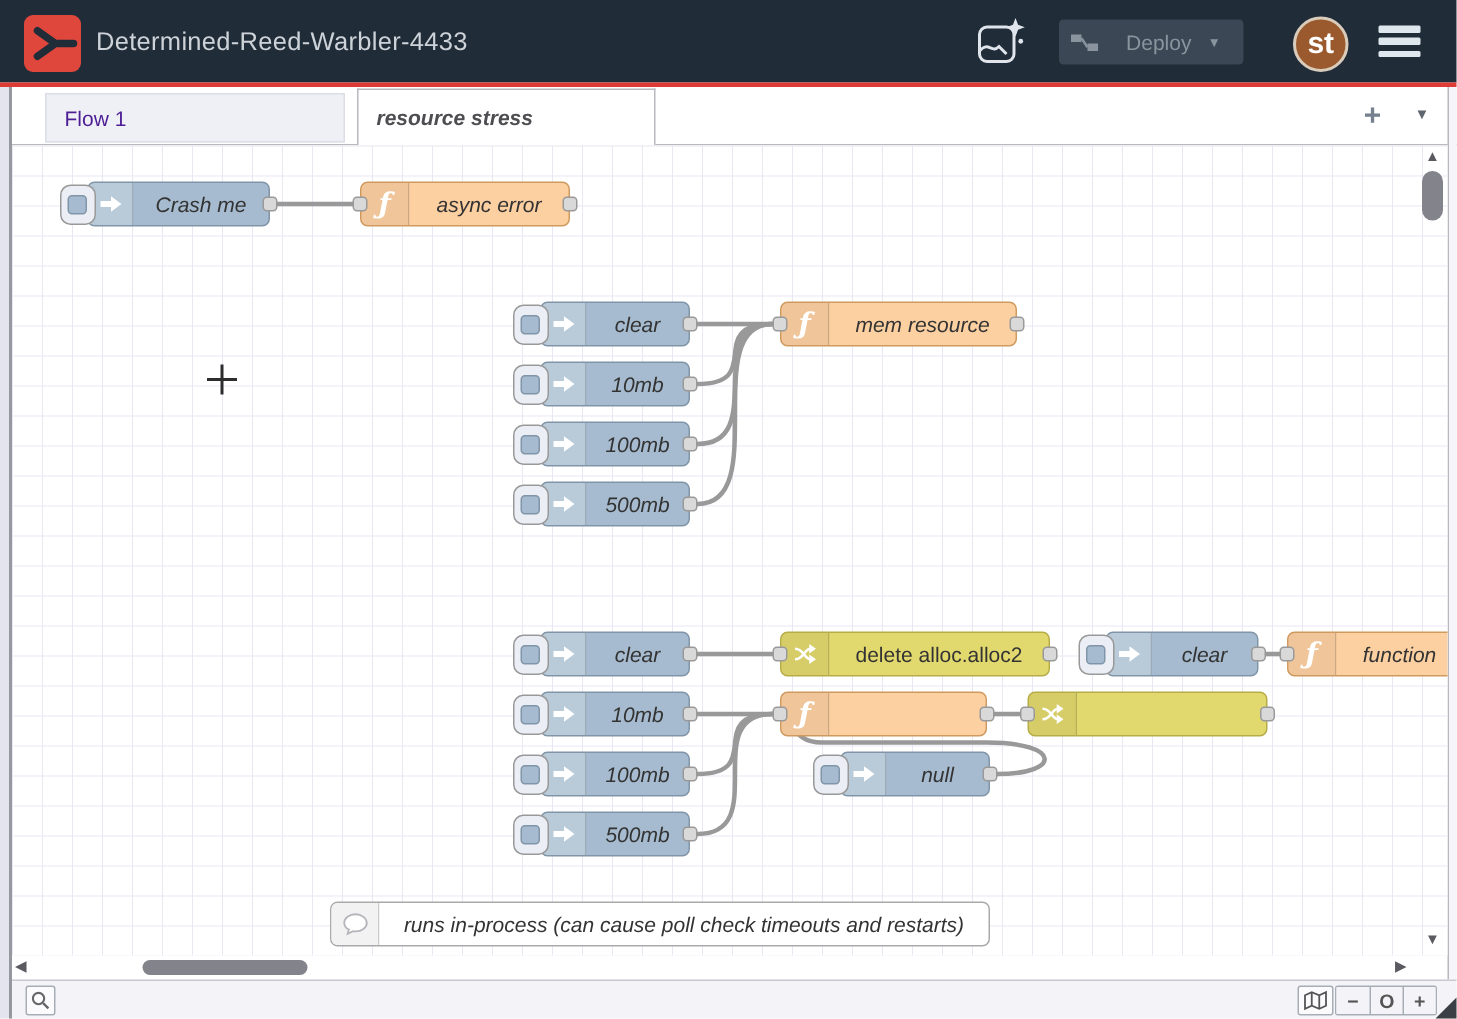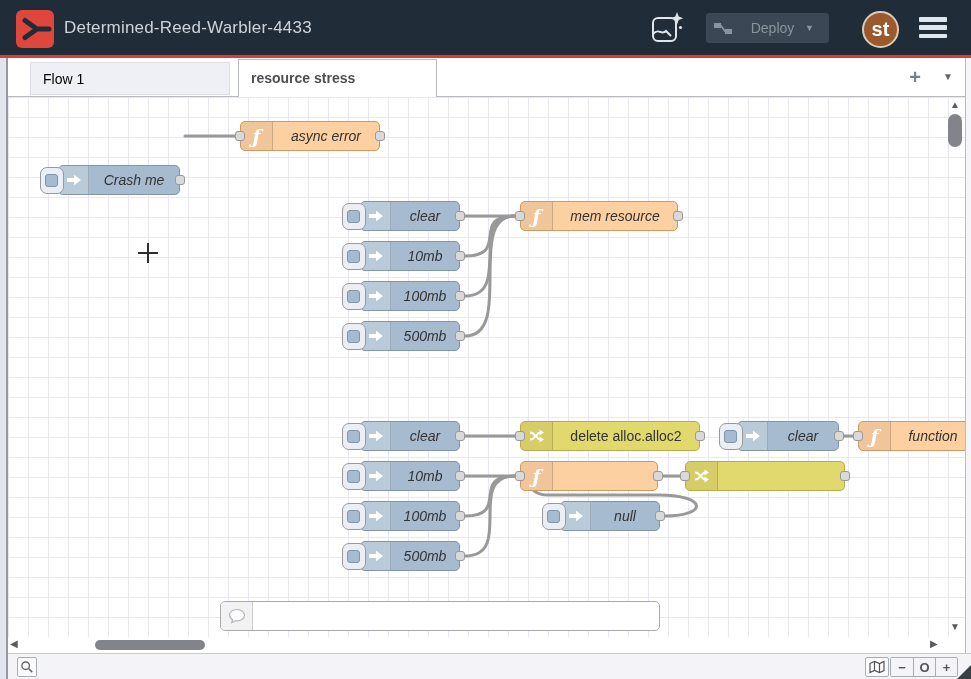--- a/index.html
+++ b/index.html
@@ -21,23 +21,23 @@
             display:flex; align-items:center; justify-content:center; cursor:pointer; }
   #menu-btn { position:absolute; left:919px; top:17px; width:28px; height:21px; cursor:pointer;
               display:flex; flex-direction:column; justify-content:space-between; }
   #menu-btn .bar { height:4.5px; background:#dfe7ee; border-radius:1px; }
 
   #redline { position:absolute; left:0; top:55px; width:971px; height:3px; background:#dd3b33; }
 
   
   #tabbar { position:absolute; left:0; top:58px; width:971px; height:39px; background:#fff; border-bottom:1px solid #b9b9c0; }
   .tab { position:absolute; font-size:14px; padding-left:12px; white-space:nowrap; overflow:hidden; cursor:pointer; }
-  #tab-flow1 { left:30px; top:4px; width:200px; height:33px; line-height:33px; background:#eff0f6; border:1px solid #dcdde6; color:#000000; }
+  #tab-flow1 { left:30px; top:4px; width:200px; height:33px; line-height:33px; background:#eff0f6; border:1px solid #dcdde6; color:#4c1d95; }
   #tab-resource { left:238px; top:1px; width:199px; height:38px; line-height:37px; background:#fff;
-                  border:1px solid #b9b9c0; border-bottom:none; color:#4e4e52; font-weight:bold; }
+                  border:1px solid #b9b9c0; border-bottom:none; color:#4e4e52; font-weight:bold;font-style:italic; }
   #add-flow { position:absolute; left:902px; top:6px; width:26px; height:26px; text-align:center; line-height:26px;
               font-size:20px; font-weight:bold; color:#76818f; cursor:pointer; }
   #tab-caret { position:absolute; left:936px; top:6px; width:24px; height:26px; text-align:center; line-height:26px;
                font-size:10px; color:#5f6670; cursor:pointer; }
 
   
   #left-strip { position:absolute; left:0; top:58px; width:8px; height:621px; background:#e4e4ee; border-right:2px solid #97979f; }
   #sidebar-strip { position:absolute; left:965px; top:58px; width:6px; height:595px; background:#f6f6fa; border-left:1px solid #b9b9c0; }
 
   
@@ -144,21 +144,21 @@
       <path d="M457 239 C507 239 457 119 507 119" class="wire"></path>
       <path d="M457 339 C477 339 487 339 507 339" class="wire"></path>
       <path d="M457 379 C477 379 487 379 507 379" class="wire"></path>
       <path d="M457 419 C503 419 461 379 507 379" class="wire"></path>
       <path d="M457 459 C507 459 457 379 507 379" class="wire"></path>
       <path d="M657 419 C700 419 700 398 650 398 L540 398 C517 398 524 379 507 379" class="wire"></path>
       <path d="M655 379 C661 379 666 379 672 379" class="wire"></path>
       <path d="M836 339 C839 339 842 339 845 339" class="wire"></path>
     </svg>
   <div id="nodes-layer">
-      <div class="node inject" style="left: 50px; top: 24px; width: 122px; background: rgb(166, 187, 207); border-color: rgb(128, 149, 167); margin-top: 44px;">
+      <div class="node inject" style="left: 50px; top: 24px; width: 122px; background: rgb(166, 187, 207); border-color: rgb(128, 149, 167);">
         <div class="inj-btn">
           <div class="inj-btn-sq" style="background: rgb(166, 187, 207); border-color: rgb(128, 149, 167);"></div>
         </div>
         <div class="icon-sec">
           <svg width="16" height="16" viewBox="0 0 16 16">
             <path d="M1 6h7V2.8L15 8l-7 5.2V10H1z" fill="#fff"></path>
           </svg>
         </div>
         <div class="nlabel it">Crash me</div>
         <span class="port out"></span>
@@ -337,20 +337,21 @@
         </div>
         <div class="nlabel it">function</div>
         <span class="port in"></span>
       </div>
       <div class="node comment" style="left: 212px; top: 504px; width: 440px; background: rgb(255, 255, 255); border-color: rgb(170, 170, 170);">
         <div class="icon-sec">
           <svg width="18" height="16" viewBox="0 0 18 16">
             <path d="M9 1.5c-4.1 0-7.5 2.5-7.5 5.6 0 1.9 1.2 3.6 3.1 4.6L3.8 14.5l3.5-1.7c.55.1 1.1.15 1.7.15 4.1 0 7.5-2.5 7.5-5.6S13.1 1.5 9 1.5z" fill="#fff" stroke="#b5b5bc" stroke-width="1.2"></path>
           </svg>
         </div>
+        <div class="nlabel it">runs in-process (can cause poll check timeouts and restarts)</div>
       </div>
     </div>
   <div id="crosshair">
     <div class="h"></div>
       <div class="v"></div>
   </div>
 </div>
 
 <div id="vscroll">
   <span class="arrow" style="top:2px;">▲</span>

